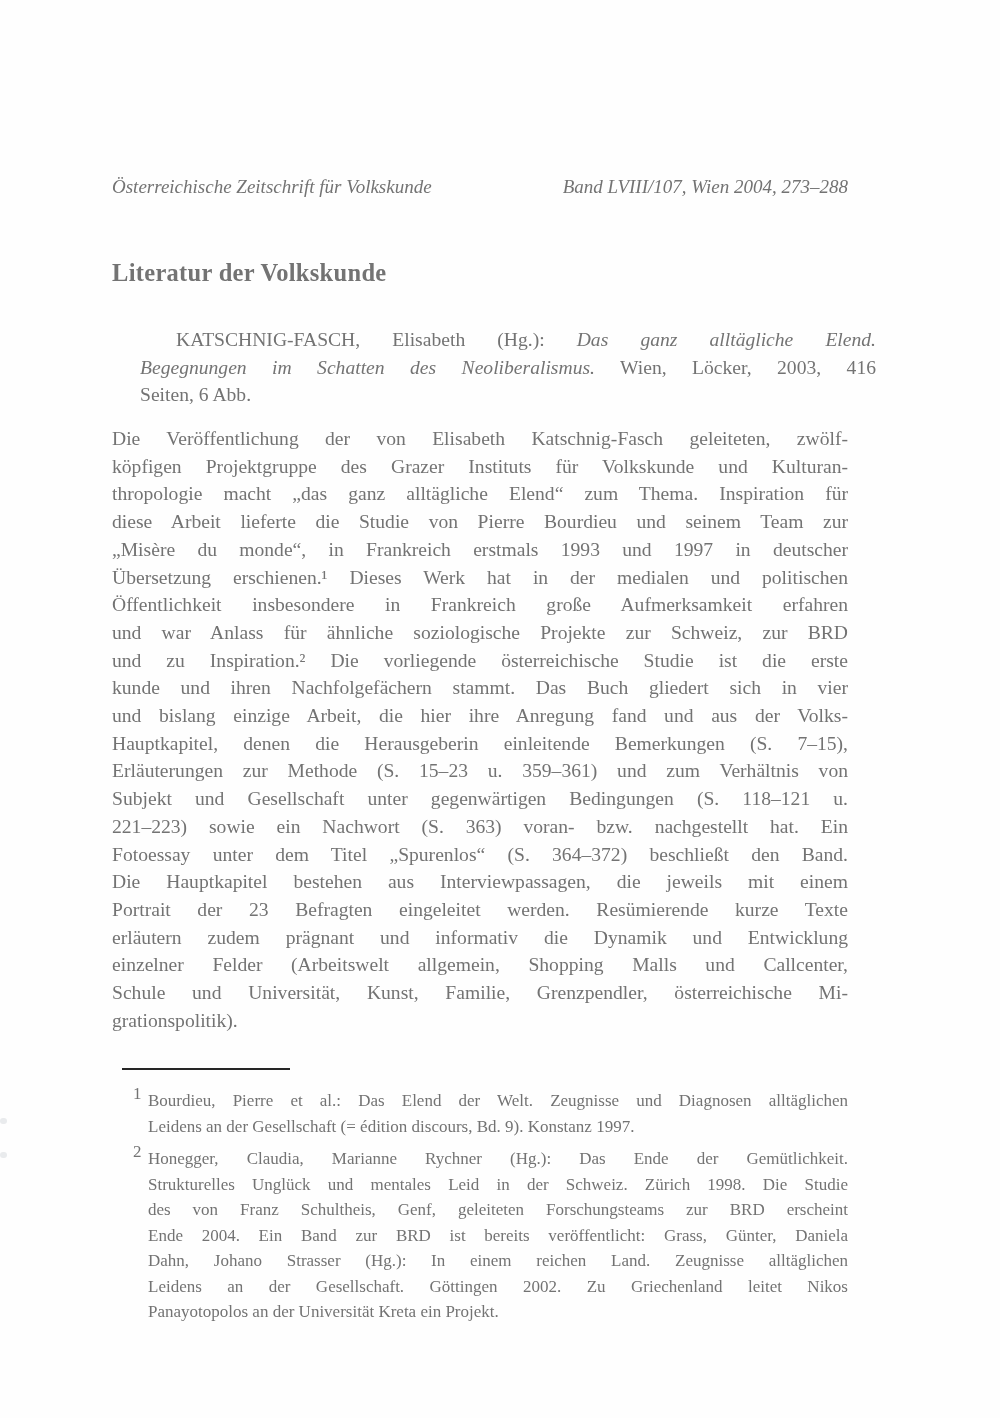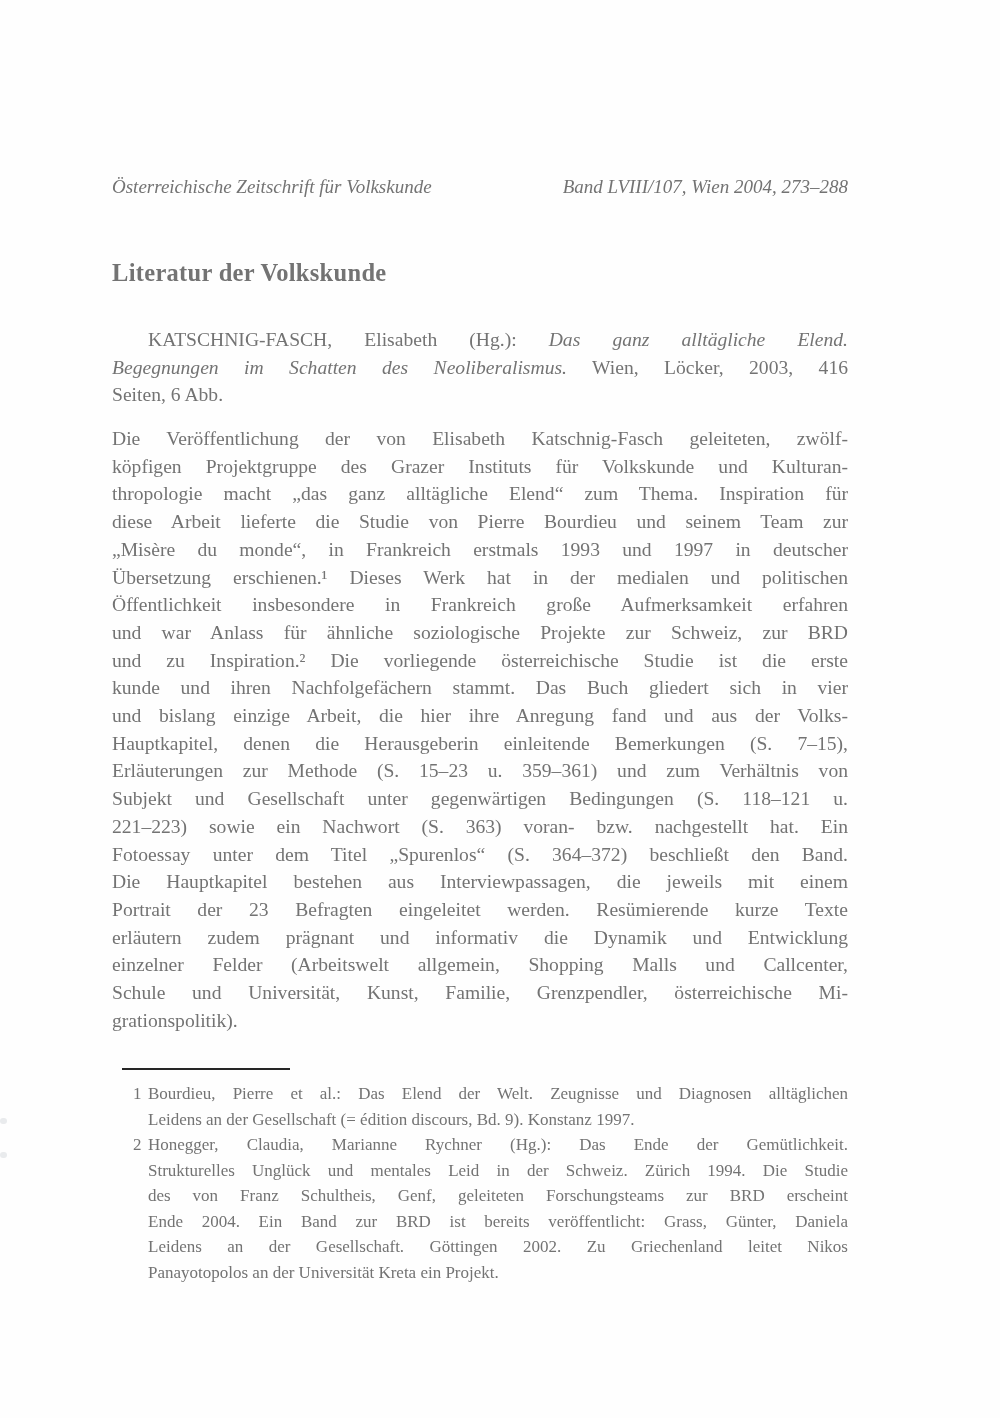--- a/index.html
+++ b/index.html
@@ -29,20 +29,21 @@
   .page-title {
     top: 259px;
     font-weight: bold;
     font-size: 24.5px;
     letter-spacing: 0.3px;
   }
   .citation {
     top: 326px;
     font-size: 19.6px;
     line-height: 27.6px;
+    margin-left: 28px;
   }
   .body-text {
     top: 425px;
     font-size: 19.6px;
     line-height: 27.7px;
   }
   .jline { text-align: justify; text-align-last: justify; white-space: normal; }
   .jline.last { text-align-last: left; }
   .jline.indent { padding-left: 36px; }
   .it { font-style: italic; }
@@ -56,21 +57,21 @@
   }
   .footnotes {
     top: 1081px;
     left: 133px;
     width: 715px;
     font-size: 17px;
     line-height: 25.5px;
   }
   .footnote { display: flex; align-items: flex-start; }
   .fn-num { flex: 0 0 15px; }
-  .fn-body { flex: 1 1 auto; min-width: 0; }
+  .fn-body { flex: 1 1 auto; min-width: 0; margin-top: 7px; }
 
   .speck {
     left: 0;
     width: 7px;
     height: 6px;
     background: #e9ebed;
     border-radius: 3px;
   }
   .speck.a { top: 1118px; }
   .speck.b { top: 1152px; }
@@ -125,23 +126,24 @@
         <div class="fn-num">1</div>
         <div class="fn-body">
           <div class="jline">Bourdieu, Pierre et al.: Das Elend der Welt. Zeugnisse und Diagnosen alltäglichen</div>
           <div class="jline last">Leidens an der Gesellschaft (= édition discours, Bd. 9). Konstanz 1997.</div>
         </div>
       </div>
       <div class="footnote">
         <div class="fn-num">2</div>
         <div class="fn-body">
           <div class="jline">Honegger, Claudia, Marianne Rychner (Hg.): Das Ende der Gemütlichkeit.</div>
-          <div class="jline">Strukturelles Unglück und mentales Leid in der Schweiz. Zürich 1994. Die Studie</div>
+          <div class="jline">Strukturelles Unglück und mentales Leid in der Schweiz. Zürich 1998. Die Studie</div>
           <div class="jline">des von Franz Schultheis, Genf, geleiteten Forschungsteams zur BRD erscheint</div>
           <div class="jline">Ende 2004. Ein Band zur BRD ist bereits veröffentlicht: Grass, Günter, Daniela</div>
+          <div class="jline">Dahn, Johano Strasser (Hg.): In einem reichen Land. Zeugnisse alltäglichen</div>
           <div class="jline">Leidens an der Gesellschaft. Göttingen 2002. Zu Griechenland leitet Nikos</div>
           <div class="jline last">Panayotopolos an der Universität Kreta ein Projekt.</div>
         </div>
       </div>
     </div>
 
   <div class="abs speck a"></div>
   <div class="abs speck b"></div>
 
 </div>

